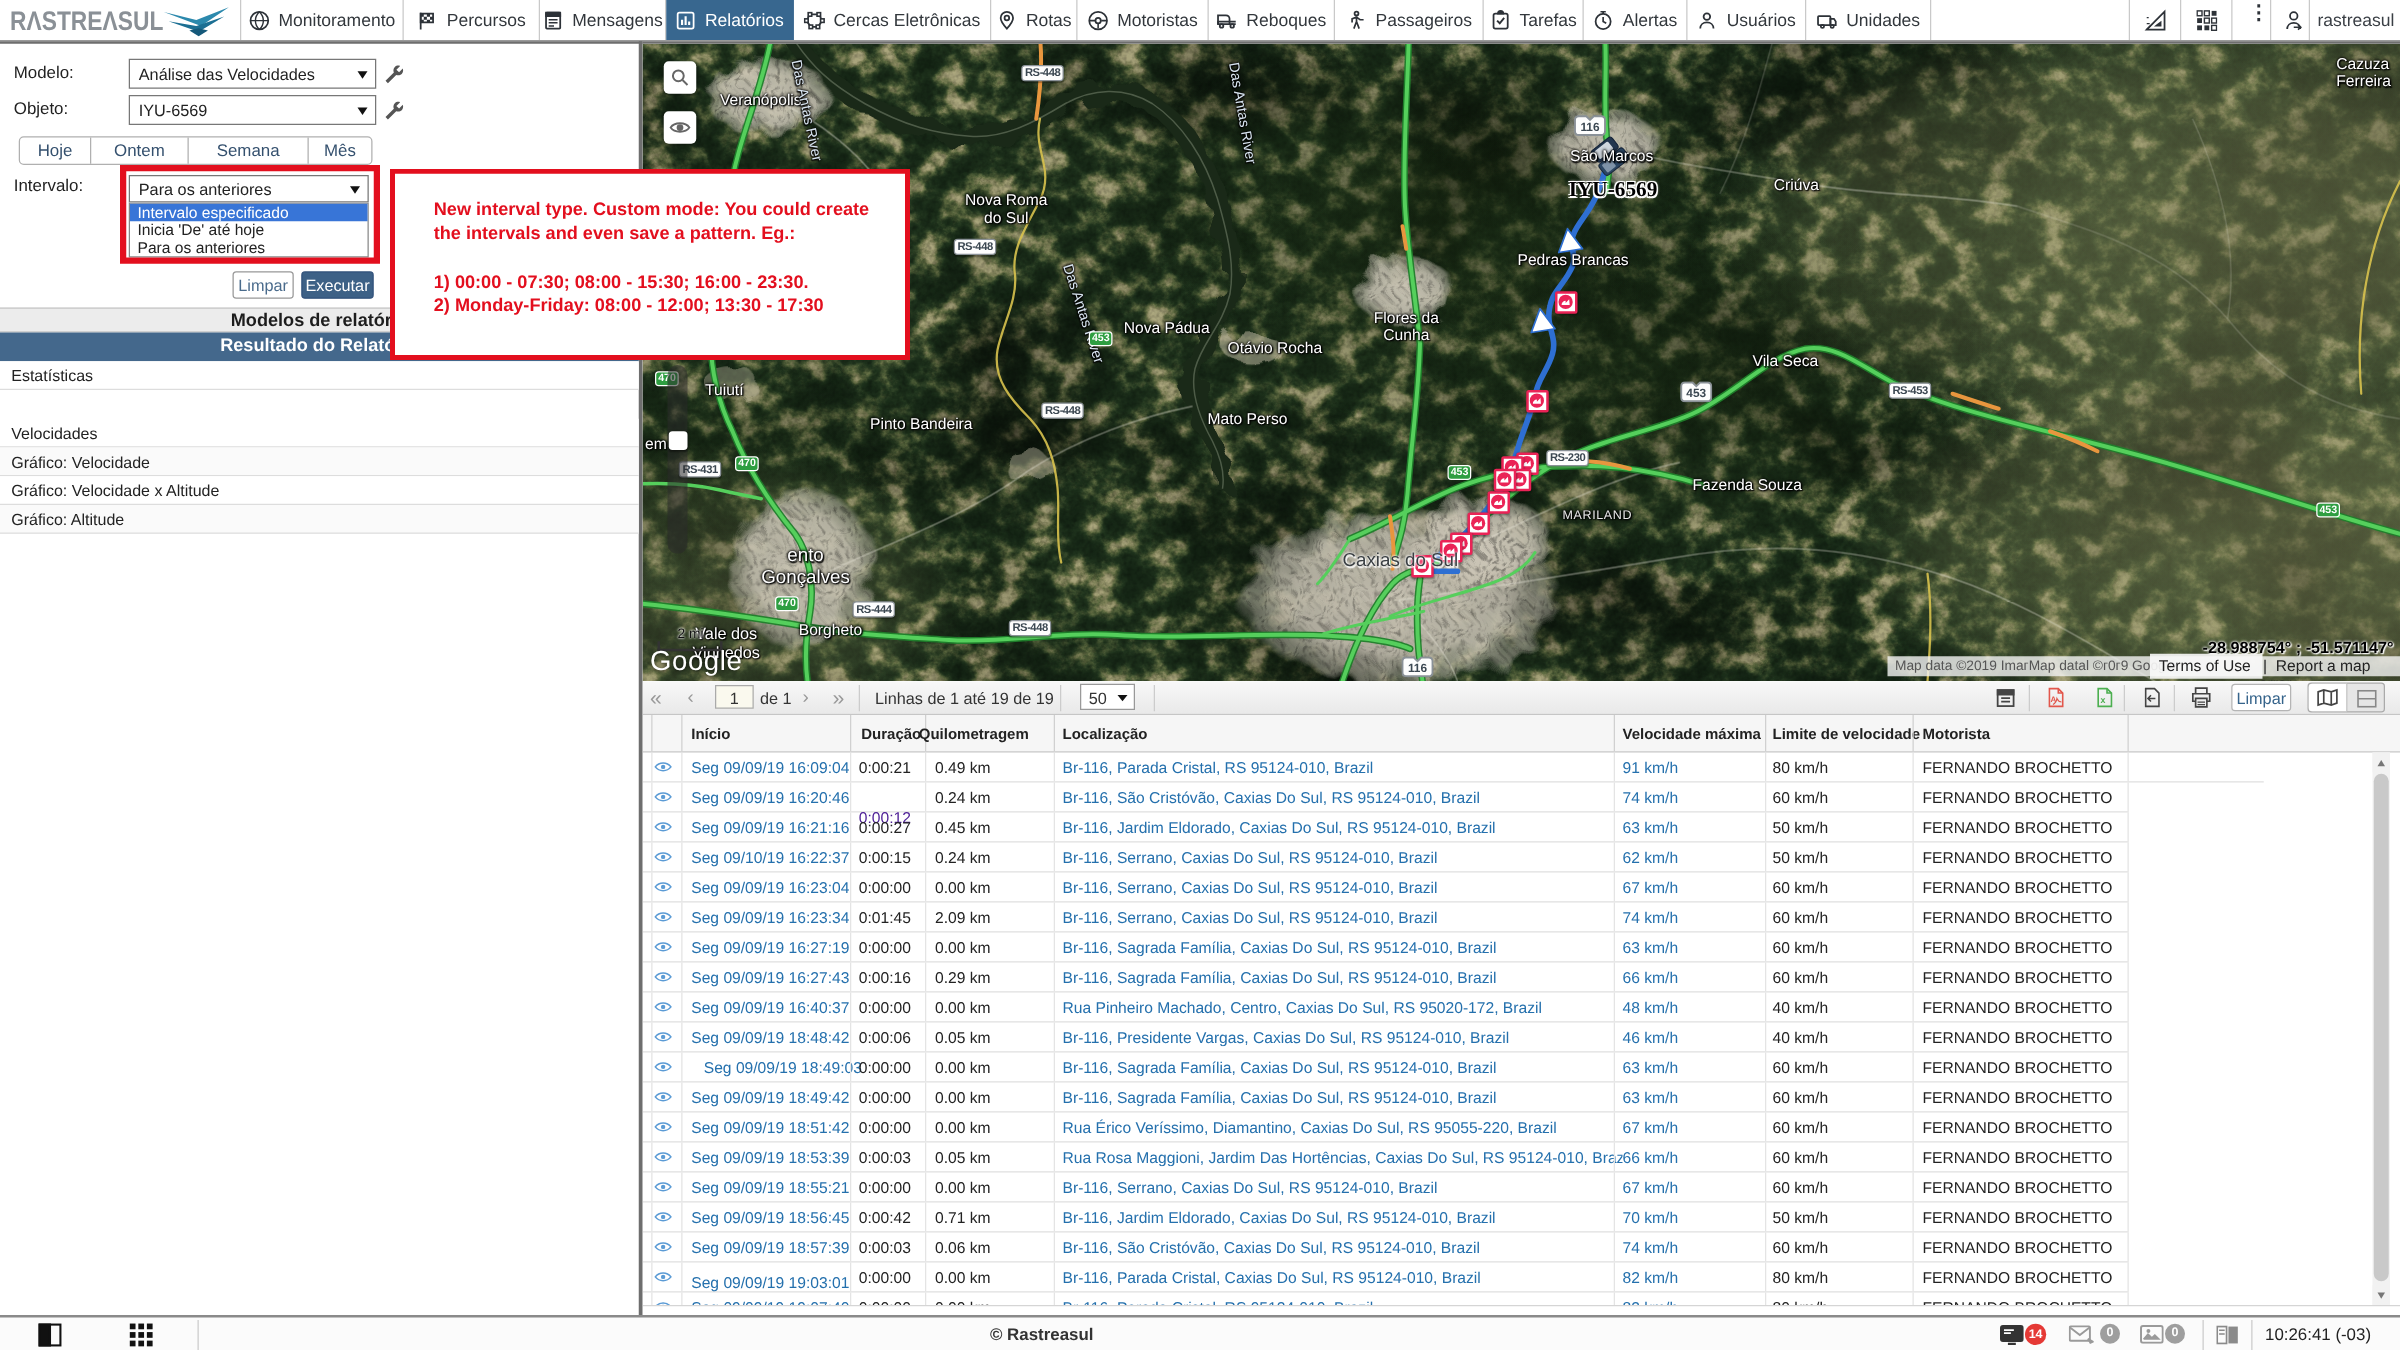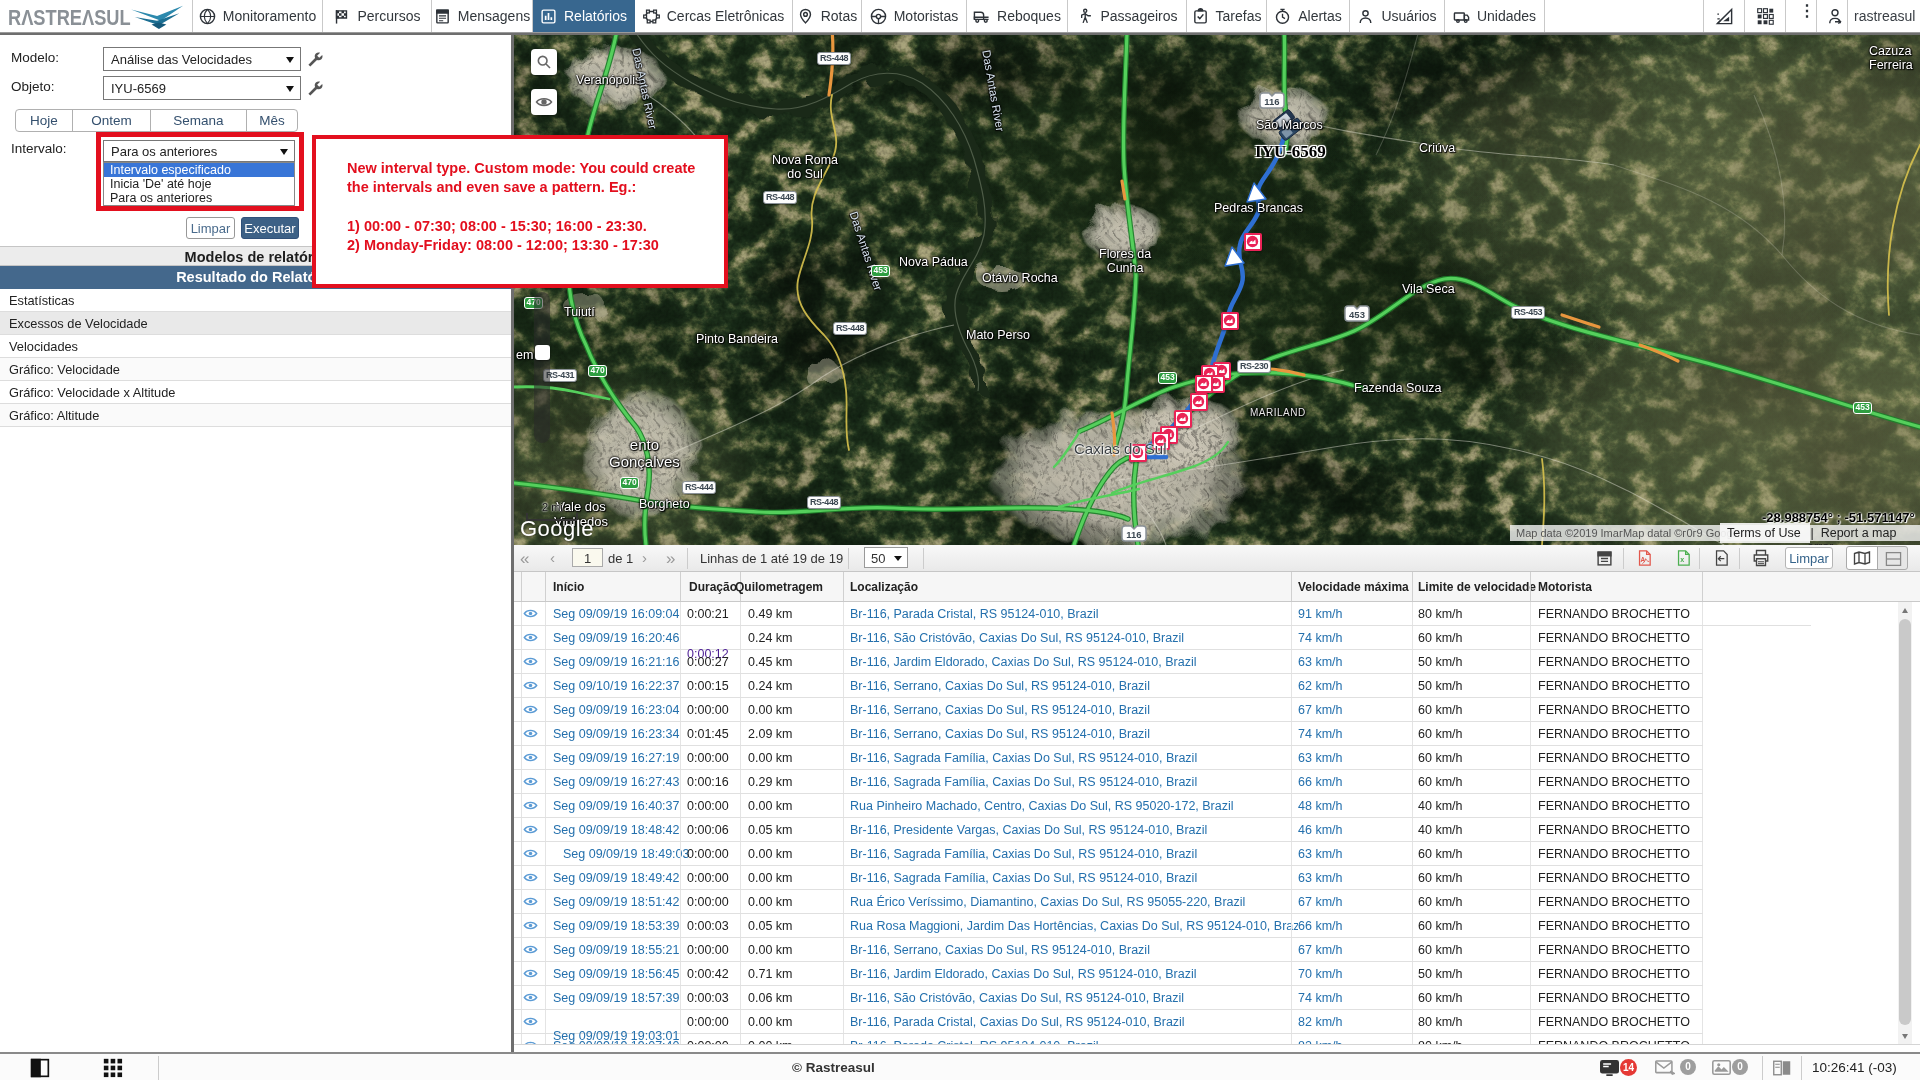--- a/index.html
+++ b/index.html
@@ -148,23 +148,20 @@
     <div class="abs" style="left:6px;top:28px;font-size:12.5px;color:#222;line-height:14px">Para os anteriores</div>
   </div>
 
   <div class="abs" style="left:186px;top:182px;width:49px;height:22px;border:1px solid #989898;border-radius:3px;background:#fff;text-align:center;line-height:22px;font-size:13px;color:#4a6b8c">Limpar</div>
   <div class="abs" style="left:241px;top:182px;width:58px;height:22px;border:1px solid #31517a;border-radius:3px;background:#3d6186;text-align:center;line-height:22px;font-size:13px;color:#fff">Executar</div>
 
   <div class="abs" style="left:0;top:211px;width:511px;height:20px;background:#ececec;border-top:1px solid #c5c5c5;border-bottom:1px solid #c5c5c5;text-align:center;font-size:14.5px;font-weight:bold;color:#1d1d1d;line-height:20px">Modelos de relatório</div>
   <div class="abs" style="left:0;top:231px;width:511px;height:23px;background:#44688c;text-align:center;font-size:14.5px;font-weight:bold;color:#fff;line-height:23px">Resultado do Relatório</div>
   <div class="abs" style="left:0;top:254px;width:511px;height:23px;background:#fff;border-bottom:1px solid #ddd">
       <span style="position:absolute;left:9px;top:4px;font-size:12.8px;color:#222">Estatísticas</span>
-    </div>
-  <div class="abs" style="left:0;top:277px;width:511px;height:23px;background:#e9e9e9;border-bottom:1px solid #ddd">
-      <span style="position:absolute;left:9px;top:4px;font-size:12.8px;color:#222">Excessos de Velocidade</span>
     </div>
   <div class="abs" style="left:0;top:300px;width:511px;height:23px;background:#fff;border-bottom:1px solid #ddd">
       <span style="position:absolute;left:9px;top:4px;font-size:12.8px;color:#222">Velocidades</span>
     </div>
   <div class="abs" style="left:0;top:323px;width:511px;height:23px;background:#fafafa;border-bottom:1px solid #ddd">
       <span style="position:absolute;left:9px;top:4px;font-size:12.8px;color:#222">Gráfico: Velocidade</span>
     </div>
   <div class="abs" style="left:0;top:369px;width:511px;height:23px;background:#fafafa;border-bottom:1px solid #ddd">
       <span style="position:absolute;left:9px;top:4px;font-size:12.8px;color:#222">Gráfico: Altitude</span>
     </div>
@@ -891,21 +888,21 @@
 <div class="abs" style="left:1024px;top:5px;color:#222">FERNANDO BROCHETTO</div>
 <div class="hdrc" style="left:1188px;border-color:#e4e4e4"></div>
 </div>
       <div class="abs" style="left:0;top:408px;width:1189px;height:24px;border-bottom:1px solid #e0e0e0;font-size:12.5px">
 <svg style="position:absolute;left:9px;top:6px" width="15" height="11" viewBox="0 0 24 16" fill="none" stroke="#5b9bd5" stroke-width="2">
           <path d="M2 8 C7 1.5 17 1.5 22 8 C17 14.5 7 14.5 2 8z"></path>
           <circle cx="12" cy="8" r="2.8" fill="#5b9bd5" stroke="none"></circle>
         </svg>
 <div class="hdrc" style="left:7px;border-color:#e4e4e4"></div>
         <div class="hdrc" style="left:31px;border-color:#e4e4e4"></div>
-<div class="abs" style="left:39px;top:19px;color:#2470ad">Seg 09/09/19 19:03:01</div>
+<div class="abs" style="left:39px;top:9px;color:#2470ad">Seg 09/09/19 19:03:01</div>
 <div class="hdrc" style="left:166px;border-color:#e4e4e4"></div>
 <div class="abs" style="left:173px;top:5px;color:#222">0:00:00</div>
 <div class="hdrc" style="left:226px;border-color:#e4e4e4"></div>
 <div class="abs" style="left:234px;top:5px;color:#222">0.00 km</div>
 <div class="hdrc" style="left:329px;border-color:#e4e4e4"></div>
 <div class="abs" style="left:336px;top:5px;color:#2470ad;width:448px;overflow:hidden;white-space:nowrap">Br-116, Parada Cristal, Caxias Do Sul, RS 95124-010, Brazil</div>
 <div class="hdrc" style="left:777px;border-color:#e4e4e4"></div>
 <div class="abs" style="left:784px;top:5px;color:#2470ad">82 km/h</div>
 <div class="hdrc" style="left:898px;border-color:#e4e4e4"></div>
 <div class="abs" style="left:904px;top:5px;color:#222">80 km/h</div>

